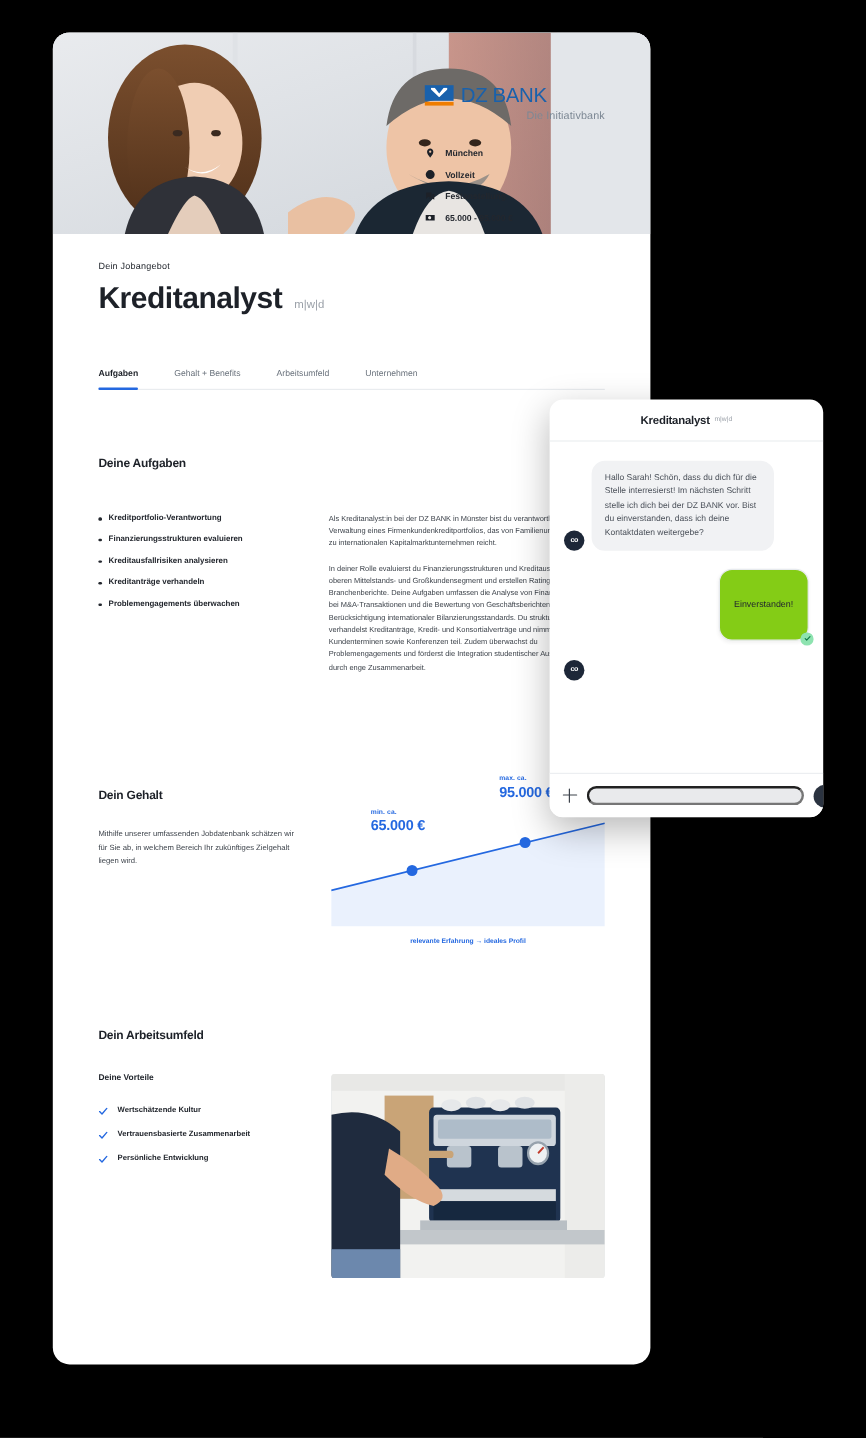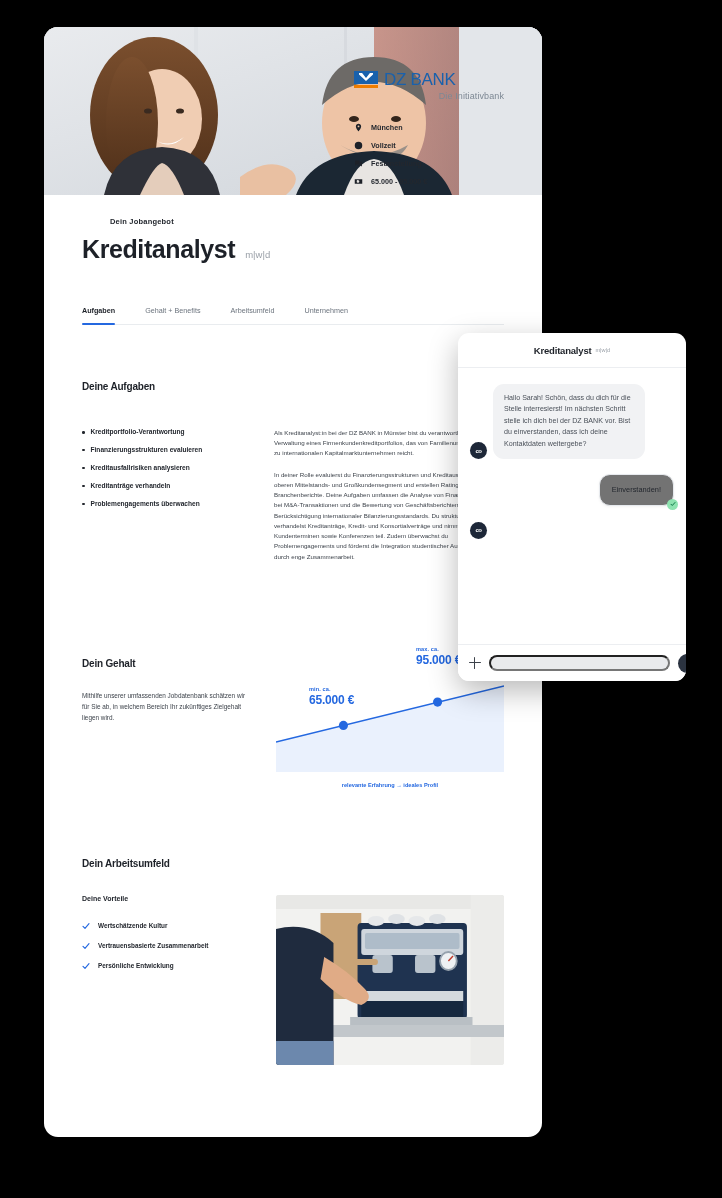--- a/index.html
+++ b/index.html
@@ -22,21 +22,21 @@
 
   
   .hero {
     position: relative; width: 498px; height: 168px; overflow: hidden;
     background: #c9ccd1;
   }
   .hero svg { display:block; width:100%; height:100%; }
 
   .card-body { padding: 22px 38px 0 38px; }
 
-  .eyebrow { font-size: 7.5px; font-weight: 700; color: #23272e; letter-spacing:.2px;margin-left:28px; }
+  .eyebrow { font-size: 7.5px; font-weight: 400; color: #23272e; letter-spacing:.2px; }
   .title-row { display:flex; align-items:baseline; gap:10px; margin-top: 9px; }
   .job-title { font-size: 25px; font-weight: 700; color:#1d2128; letter-spacing:-.4px; }
   .mwd { font-size: 9.5px; color:#9aa0a8; font-weight:400; }
   .subtitle { margin-top: 14px; font-size: 7.8px; color:#3a3f46; }
 
   
   .company-block { position:absolute; right:38px; top:44px; width: 150px; }
   .logo-row { display:flex; align-items:center; gap:6px; }
   .logo-mark { width:24px; height:17px; position:relative; }
   .logo-mark .sq { position:absolute; left:0; top:0; width:24px; height:13px; background:#1961ac; }
@@ -75,21 +75,21 @@
   
   .gehalt-wrap { margin-top: 96px; display:flex; gap:26px; align-items:flex-start; }
   .gehalt-left { width: 168px; flex:none; }
   .gehalt-text { margin-top: 22px; font-size:6.4px; line-height:1.7; color:#3d434b; }
   .chart-col { flex:1; position:relative; padding-top: 6px; }
   .chart-box { position:relative; width: 100%; height: 108px; }
   .chart-box svg { position:absolute; inset:0; width:100%; height:100%; }
   .lbl { position:absolute; color:#2468e0; }
   .lbl .cap { font-size:5.6px; font-weight:700; letter-spacing:.1px; }
   .lbl .val { font-size:12px; font-weight:700; letter-spacing:-.2px; margin-top:1px; }
-  .lbl-min { left: 33px; top: 28px; }
+  .lbl-min { left: 33px; top: 16px; }
   .lbl-max { left: 140px; top: -12px; }
   .axis-note { margin-top:10px; text-align:center; font-size:5.6px; font-weight:700; color:#2468e0; }
 
   
   .umfeld-wrap { margin-top: 70px; }
   .umfeld-cols { display:flex; gap:26px; margin-top: 26px; align-items:flex-start; }
   .vorteile { width:168px; flex:none; }
   .vorteile-h { font-size:7px; font-weight:700; color:#23272e; }
   .vorteile-list { margin-top: 20px; display:flex; flex-direction:column; gap:12px; }
   .vitem { display:flex; gap:8px; align-items:center; font-size:6.4px; font-weight:700; color:#23272e; }
@@ -116,22 +116,22 @@
   .avatar {
     width:17px; height:17px; border-radius:50%; background:#1d2738; flex:none;
     display:flex; align-items:center; justify-content:center;
     color:#fff; font-size:6px; font-weight:700; letter-spacing:-.4px;
   }
   .bubble-in {
     max-width:152px; background:#f1f2f4; color:#4a5059;
     border-radius:11px; padding:9px 11px; font-size:7.1px; line-height:1.62;
   }
   .bubble-out {
-    position:relative; max-width:168px; background:#737373; color:#23272e;
-    border:1px solid #e7eaee; border-radius:11px; padding:9px 12px;
+    position:relative; max-width:168px; background:#84cc16; color:#23272e;
+    border:1px solid #e7eaee; border-radius:11px; padding:23px 12px;
     font-size:7.4px; line-height:1.5;
     box-shadow:0 1px 3px rgba(0,0,0,.05);
   }
   .tick {
     position:absolute; right:-5px; bottom:-5px; width:11px; height:11px;
     border-radius:50%; background:#8ee3b0; display:flex; align-items:center; justify-content:center;
   }
   .tick svg { width:6px; height:6px; }
   .gap1 { height:15px; }
   .gap2 { height:16px; }

